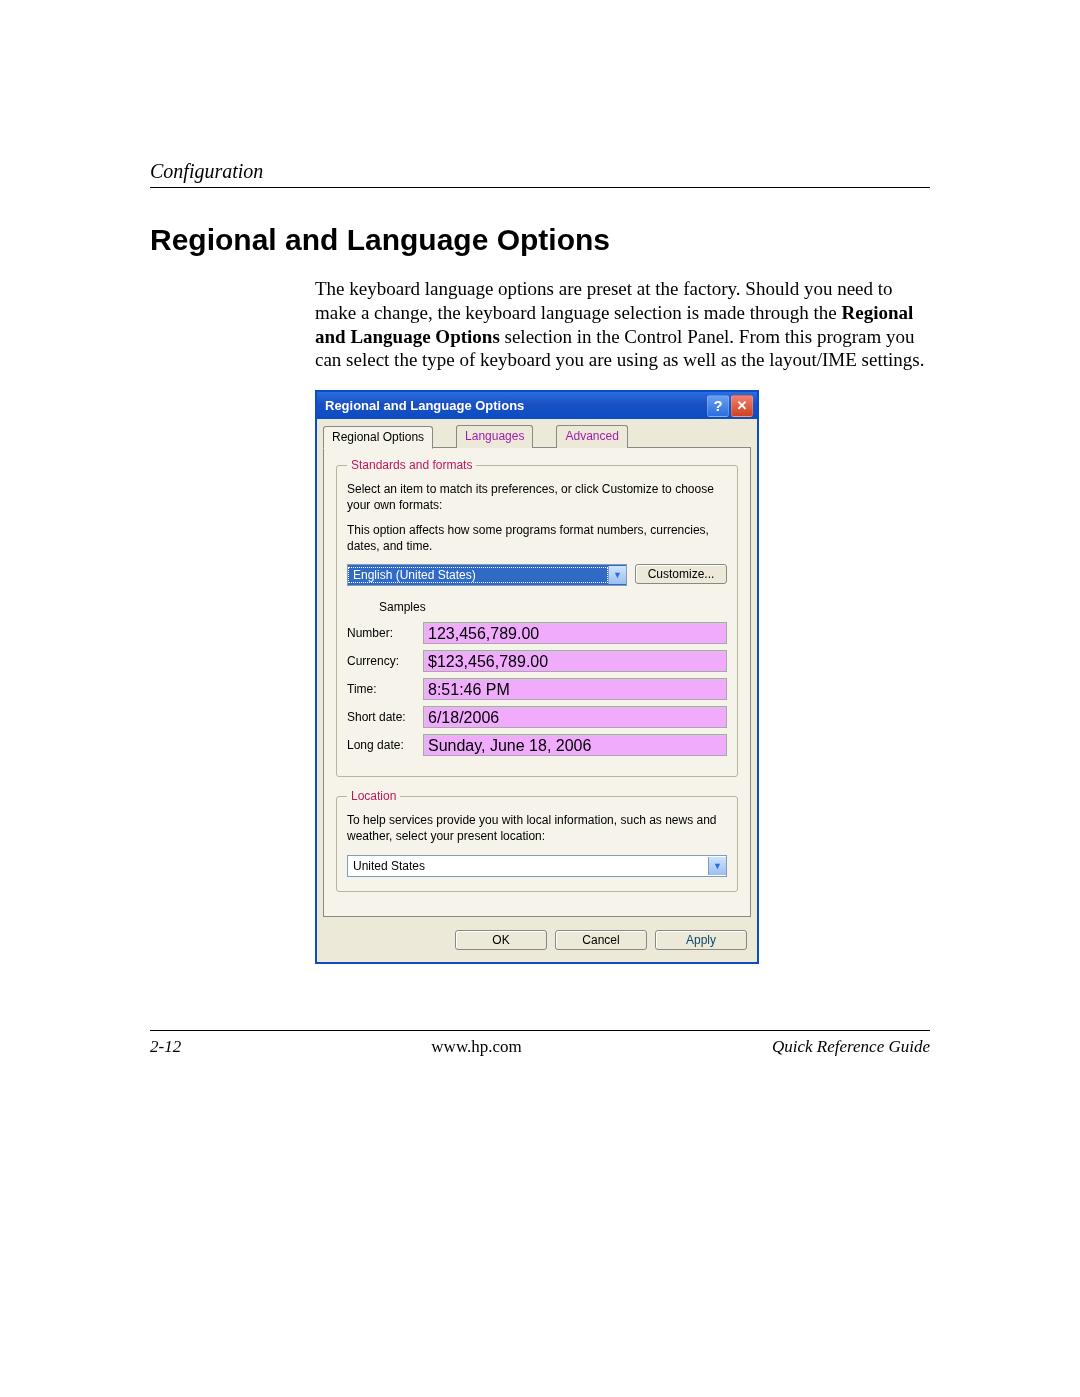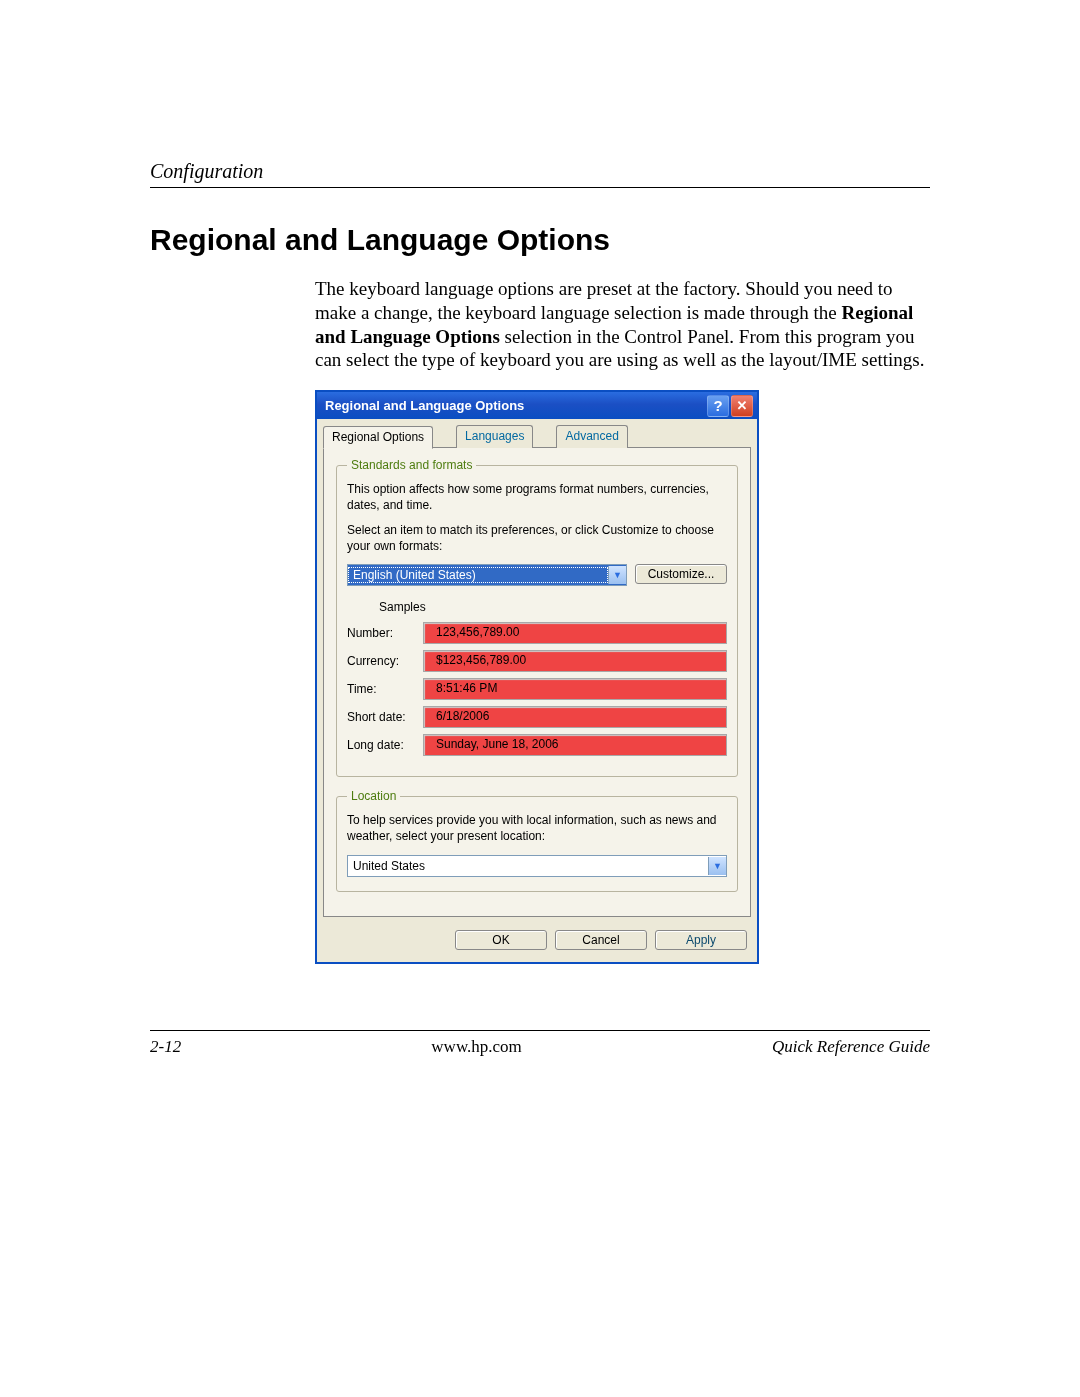--- a/index.html
+++ b/index.html
@@ -97,38 +97,38 @@
     border-top-left-radius: 3px;
     border-top-right-radius: 3px;
     margin-right: 0px;
   }
   .tab.active {
     background: #f5f3ea;
     border-bottom: 1px solid #f5f3ea;
     position: relative;
     top: 1px;
   }
-  .tab.inactive { background:#ece9d8; color:#0369a1;}
+  .tab.inactive { background:#ece9d8; color:#a21caf;}
   .tabpanel {
     margin: 0 6px 6px 6px;
     background: #f5f3ea;
     border: 1px solid #888;
     padding: 10px 12px 12px 12px;
     position: relative;
     top: -1px;
     z-index: 1;
   }
   fieldset.groupbox {
     border: 1px solid #b8b4a0;
     border-radius: 3px;
     margin: 0 0 12px 0;
     padding: 10px 10px 14px 10px;
   }
   fieldset.groupbox > legend {
-    color: #4d7c0f;
+    color: #be185d;
     font-size: 12px;
     padding: 0 4px;
   }
   .gb-text {
     margin-bottom: 10px;
     line-height: 1.3;
   }
   .row-select {
     display: flex;
     gap: 8px;
@@ -182,25 +182,25 @@
   .samples-label { margin-bottom: 8px; margin-left: 32px; }
   .sample-row {
     display: flex;
     align-items: center;
     margin-bottom: 6px;
   }
   .sample-row .lbl { width: 76px; }
   .sample-row .val {
     flex: 1;
     border: 1px solid #a8a8a8;
-    background: #ef4444;
-    padding: 2px 12px;
+    background: #f0abfc;
+    padding: 2px 4px;
     height: 16px;
     box-shadow: inset 1px 1px 1px #ccc;
-    font-size: 12px;
+    font-size: 16px;
   }
   .dialog-buttons {
     display: flex;
     justify-content: flex-end;
     gap: 8px;
     padding: 6px 10px 12px 0;
   }
   .footer {
     position: absolute;
     left: 150px;
@@ -243,22 +243,22 @@
 
     <div class="tabrow">
       <div class="tab active">Regional Options</div>
       <div class="tab inactive">Languages</div>
       <div class="tab inactive">Advanced</div>
     </div>
 
     <div class="tabpanel">
       <fieldset class="groupbox">
         <legend>Standards and formats</legend>
+        <div class="gb-text">Select an item to match its preferences, or click Customize to choose your own formats:</div>
         <div class="gb-text">This option affects how some programs format numbers, currencies, dates, and time.</div>
-        <div class="gb-text">Select an item to match its preferences, or click Customize to choose your own formats:</div>
         <div class="row-select">
           <div class="combo sel">
             <span class="combo-text">English (United States)</span>
             <span class="combo-btn">▼</span>
           </div>
           <div class="btn">Customize...</div>
         </div>
         <div class="samples-label">Samples</div>
         <div class="sample-row">
           <span class="lbl">Number:</span>

